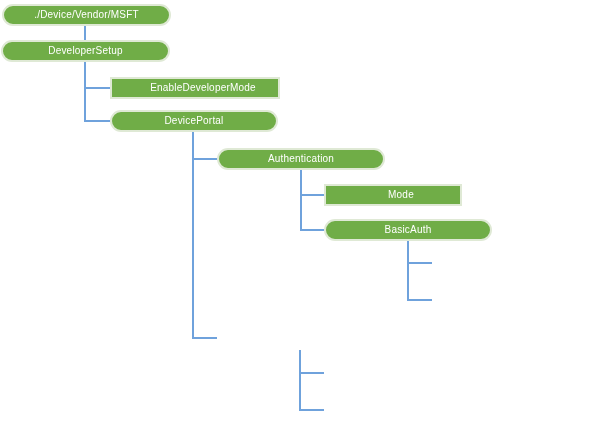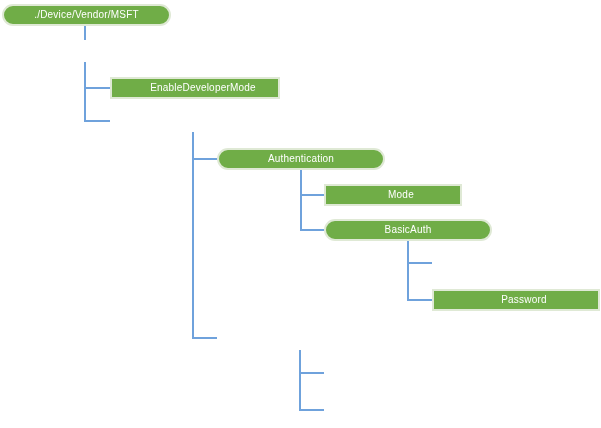--- a/index.html
+++ b/index.html
@@ -54,19 +54,20 @@
   <div class="line h" style="left:300px;top:194px;width:24px"></div>
   <div class="line h" style="left:300px;top:229px;width:24px"></div>
   <div class="line v" style="left:407px;top:241px;height:60px"></div>
   <div class="line h" style="left:407px;top:262px;width:25px"></div>
   <div class="line h" style="left:407px;top:299px;width:25px"></div>
   <div class="line v" style="left:299px;top:350px;height:61px"></div>
   <div class="line h" style="left:299px;top:372px;width:25px"></div>
   <div class="line h" style="left:299px;top:409px;width:25px"></div>
 
   <div class="node pill" style="left:2px;top:4px;width:169px">./Device/Vendor/MSFT</div>
+  <div class="node pill" style="left:1px;top:40px;width:169px">DeveloperSetup</div>
   <div class="node rect" style="left:110px;top:77px;width:170px">EnableDeveloperMode</div>
+  <div class="node pill" style="left:110px;top:110px;width:168px">DevicePortal</div>
   <div class="node pill" style="left:217px;top:148px;width:168px">Authentication</div>
   <div class="node rect" style="left:324px;top:184px;width:138px">Mode</div>
   <div class="node pill" style="left:324px;top:219px;width:168px">BasicAuth</div>
-  <div class="node rect" style="left:432px;top:289px;width:168px">Password</div>
 
 </div>
 
 </body></html>

